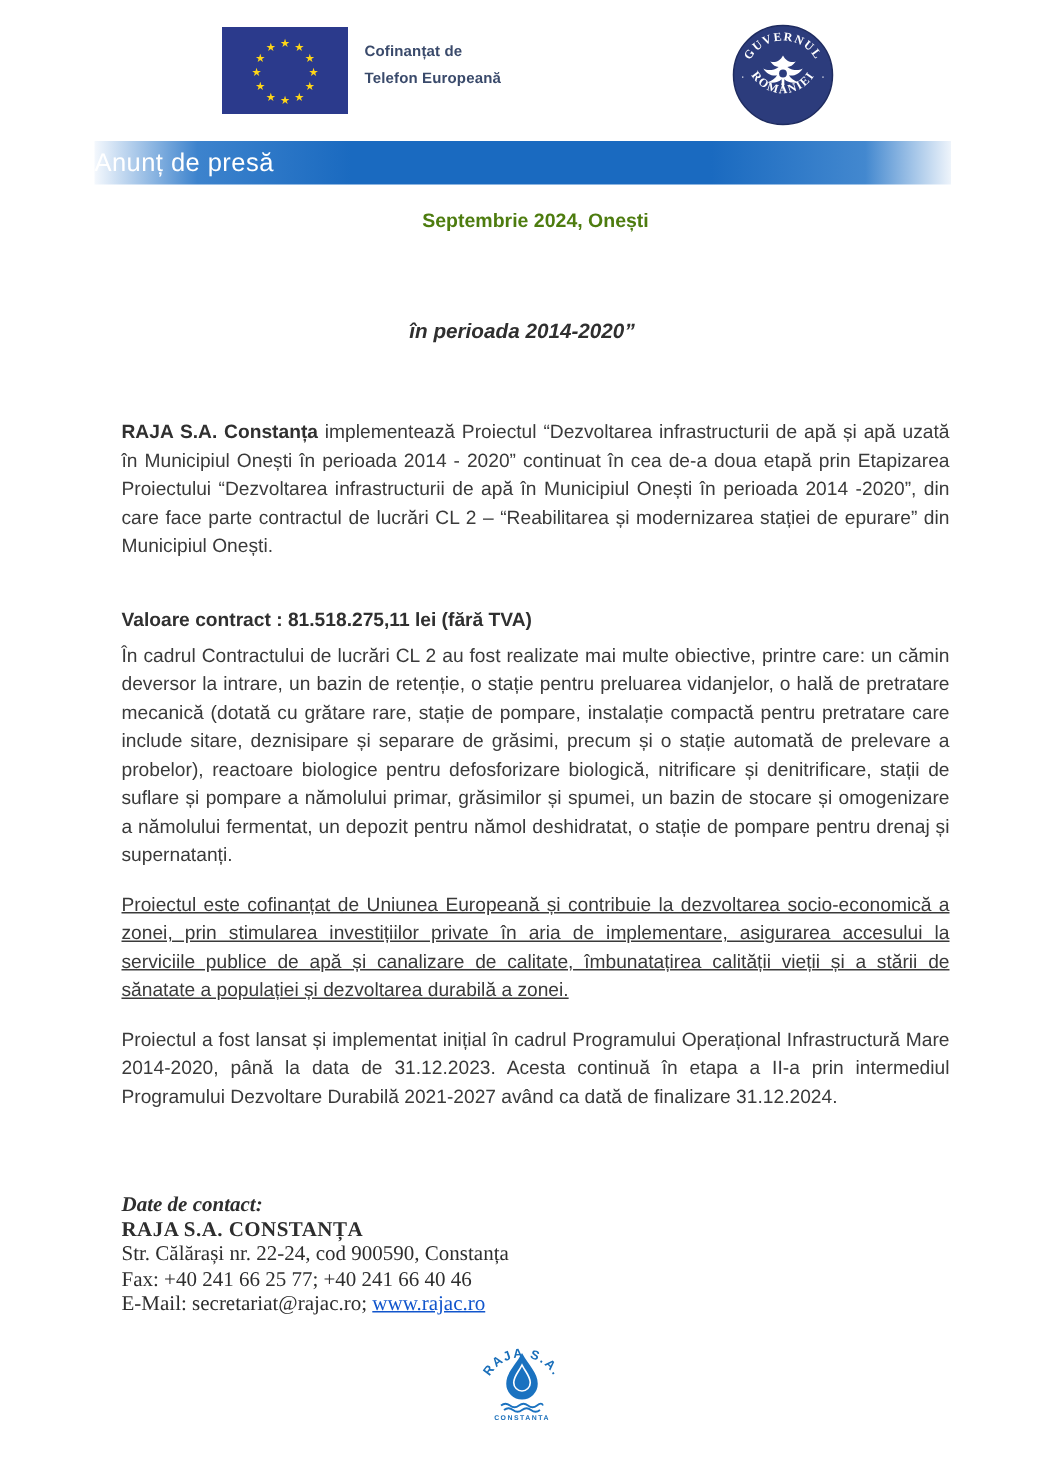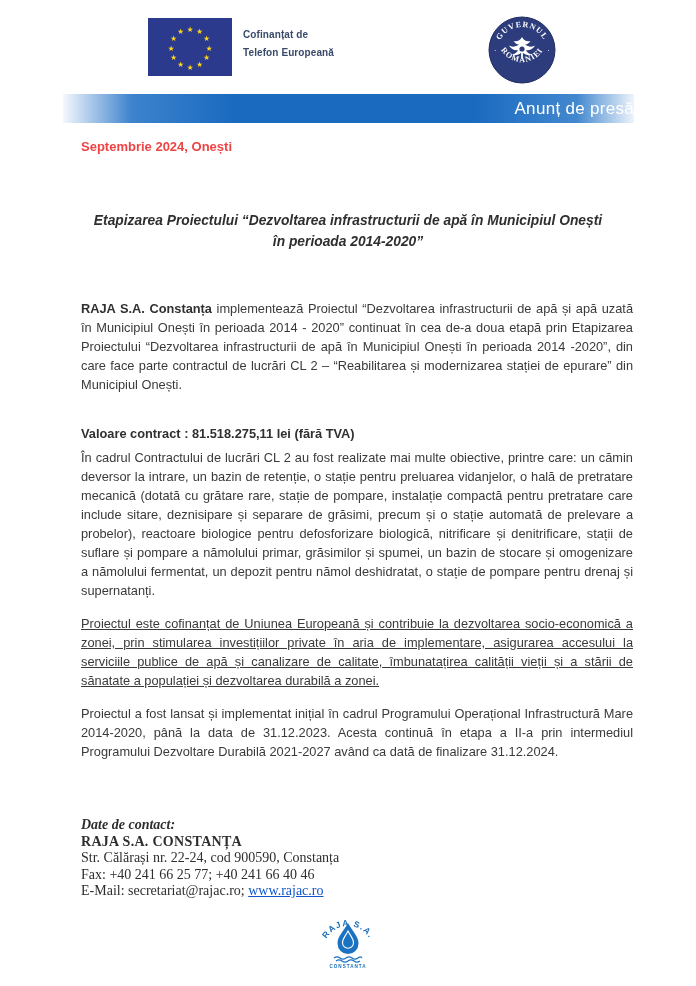--- a/index.html
+++ b/index.html
@@ -19,27 +19,27 @@
   .eu-label {
     font-weight:bold; font-size:10px; line-height:18px;
     color:#3a4a6b; padding-top:8px; letter-spacing:.1px;
   }
   .header-spacer { flex:1; }
   .gov-seal { display:block; margin-top:-2px; }
   
   .banner {
     margin:10px 62px 0 63px; height:29px;
     background:linear-gradient(90deg,#f4f8fd 0%,#3d83cd 12%,#1a6ac0 30%,#1a6ac0 72%,#4388cf 90%,#eef4fb 100%);
-    display:flex; align-items:center; justify-content:flex-end;
+    display:flex; align-items:center; justify-content:flex-start;
   }
   .banner-text { color:#ffffff; font-size:17px; letter-spacing:.3px; }
   
   .dateline {
-    margin:16px 63px 0 81px; text-align:left;
-    font-weight:bold; font-size:13px; color:#ef4444;
+    margin:16px 63px 0 81px; text-align:center;
+    font-weight:bold; font-size:13px; color:#4d7c0f;
   }
   .doc-title {
     margin-top:56px; text-align:center;
     font-weight:bold; font-style:italic; font-size:13.8px; line-height:21px;
     color:#2f2f2f; padding:0 70px;
   }
   .content { padding:0 63px 0 81px; }
   .para { text-align:justify; font-size:12.8px; line-height:19px; color:#3a3a3a; }
   .p1 { margin-top:47px; }
   .contract-line { margin-top:32px; font-weight:bold; font-size:12.8px; color:#303030; }
@@ -111,21 +111,20 @@
     </svg>
   </div>
 
   <div class="banner">
     <span class="banner-text">Anunț de presă</span>
   </div>
 
   <div class="dateline">Septembrie 2024, Onești</div>
 
   <div class="doc-title">
-    <div>Etapizarea Proiectului “Dezvoltarea infrastructurii de apă în Municipiul Onești</div>
     <div>în perioada 2014-2020”</div>
   </div>
 
   <div class="content">
     <p class="para p1"><span class="bold-lead">RAJA S.A. Constanța</span><span> implementează Proiectul “Dezvoltarea infrastructurii de apă și apă uzată în Municipiul Onești în perioada 2014 - 2020” continuat în cea de-a doua etapă prin Etapizarea Proiectului “Dezvoltarea infrastructurii de apă în Municipiul Onești în perioada 2014 -2020”, din care face parte contractul de lucrări CL 2 – “Reabilitarea și modernizarea stației de epurare” din Municipiul Onești.</span></p>
 
     <p class="contract-line">Valoare contract : 81.518.275,11 lei (fără TVA)</p>
 
     <p class="para p2">În cadrul Contractului de lucrări CL 2 au fost realizate mai multe obiective, printre care: un cămin deversor la intrare, un bazin de retenție, o stație pentru preluarea vidanjelor, o hală de pretratare mecanică (dotată cu grătare rare, stație de pompare, instalație compactă pentru pretratare care include sitare, deznisipare și separare de grăsimi, precum și o stație automată de prelevare a probelor), reactoare biologice pentru defosforizare biologică, nitrificare și denitrificare, stații de suflare și pompare a nămolului primar, grăsimilor și spumei, un bazin de stocare și omogenizare a nămolului fermentat, un depozit pentru nămol deshidratat, o stație de pompare pentru drenaj și supernatanți.</p>
 

